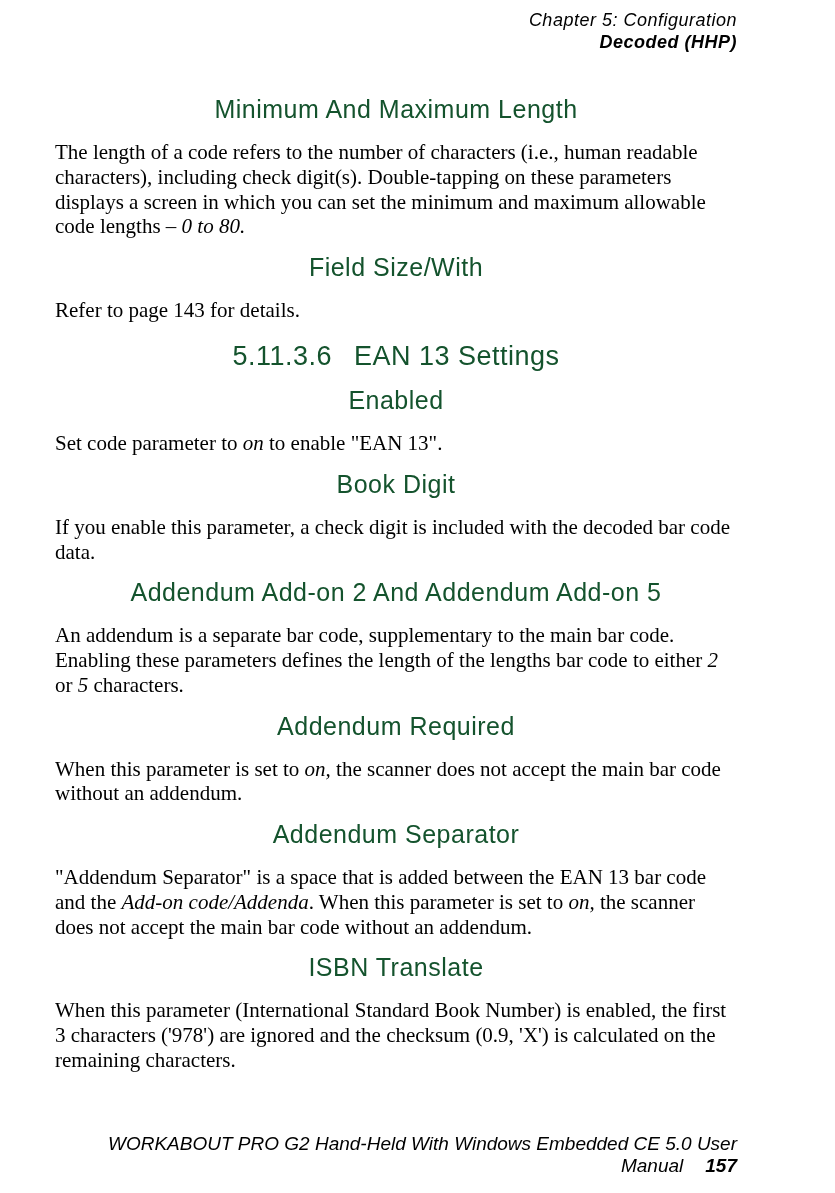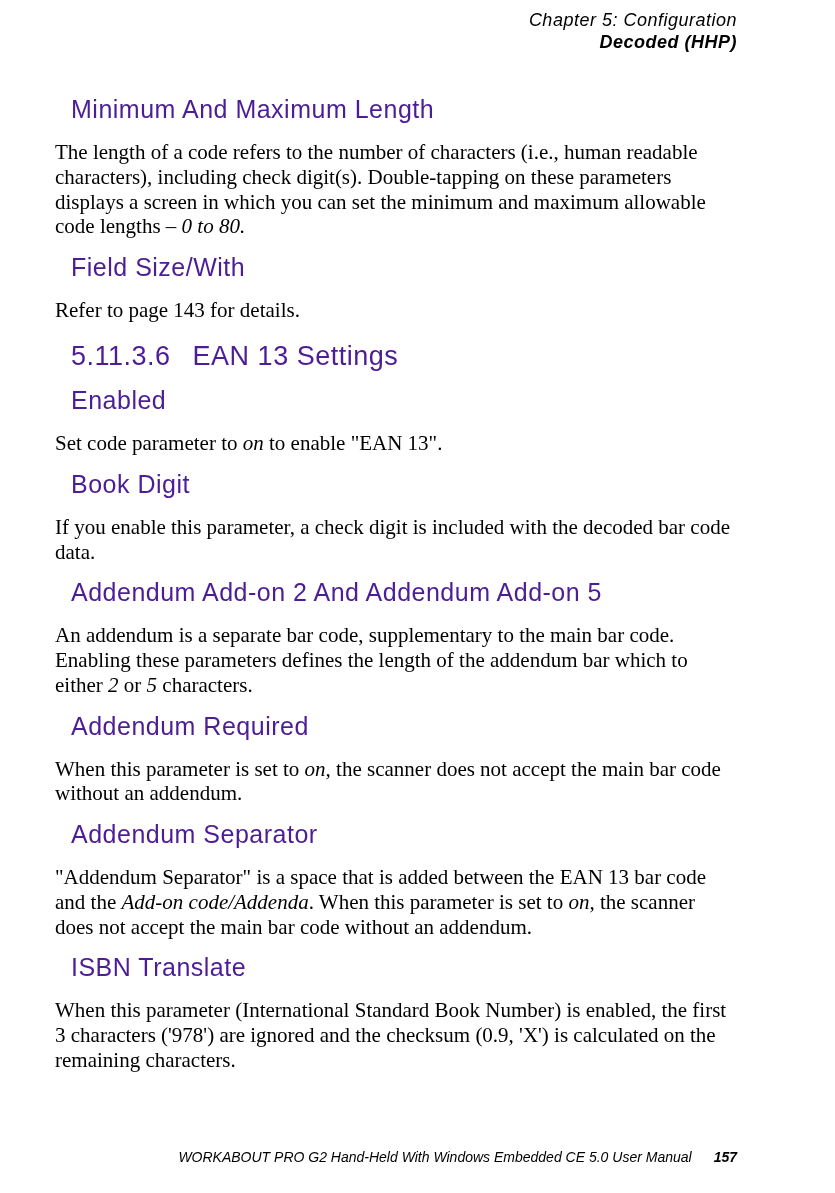--- a/index.html
+++ b/index.html
@@ -27,22 +27,23 @@
     letter-spacing: 0.5px;
     margin-bottom: 42px;
   }
   .running-head .line1 { font-style: italic; font-weight: 400; }
   .running-head .line2 { font-style: italic; font-weight: 700; }
   .cond-head {
     font-family: "Arial Narrow", Arial, Helvetica, sans-serif;
     font-stretch: condensed;
     font-weight: 400;
     letter-spacing: 0.5px;
-    margin: 16px;
-    color: #4c1d95;
+    margin: 4px;
+    color: #14532d;
+    text-align: center;
   }
   h2.cond-head {
     font-size: 27px;
     margin-top: 18px;
     margin-bottom: 2px;
   }
   h3.cond-head {
     font-size: 25px;
     margin-top: 14px;
     margin-bottom: 2px;
@@ -52,27 +53,27 @@
     margin-right: 22px;
   }
   .body {
     font-size: 21px;
     line-height: 1.18;
     margin: 16px 0 4px 0;
   }
   .ital { font-style: italic; }
   .footer {
     position: absolute;
-    bottom: 28px;
+    bottom: 16px;
     left: 0;
     right: 60px;
     text-align: right;
     font-family: Arial, Helvetica, sans-serif;
     font-style: italic;
-    font-size: 14px;
+    font-size: 19px;
   }
   .footer .pnum {
     font-weight: 700;
     font-style: italic;
     margin-left: 22px;
   }
 </style>
 </head>
 <body>
 
@@ -98,21 +99,21 @@
   <h3 class="cond-head">Enabled</h3>
   <p class="body">
     <span>Set code parameter to </span><span class="ital">on</span><span> to enable "EAN 13".</span>
   </p>
 
   <h3 class="cond-head">Book Digit</h3>
   <p class="body">If you enable this parameter, a check digit is included with the decoded bar code data.</p>
 
   <h3 class="cond-head">Addendum Add-on 2 And Addendum Add-on 5</h3>
   <p class="body">
-    <span>An addendum is a separate bar code, supplementary to the main bar code. Enabling these parameters defines the length of the addendum bar which to either </span><span class="ital">2</span><span> or </span><span class="ital">5</span><span> characters.</span>
+    <span>An addendum is a separate bar code, supplementary to the main bar code. Enabling these parameters defines the length of the lengths bar code to either </span><span class="ital">2</span><span> or </span><span class="ital">5</span><span> characters.</span>
   </p>
 
   <h3 class="cond-head">Addendum Required</h3>
   <p class="body">
     <span>When this parameter is set to </span><span class="ital">on,</span><span> the scanner does not accept the main bar code without an addendum.</span>
   </p>
 
   <h3 class="cond-head">Addendum Separator</h3>
   <p class="body">
     <span>"Addendum Separator" is a space that is added between the EAN 13 bar code and the </span><span class="ital">Add-on code/Addenda</span><span>. When this parameter is set to </span><span class="ital">on,</span><span> the scanner does not accept the main bar code without an addendum.</span>

